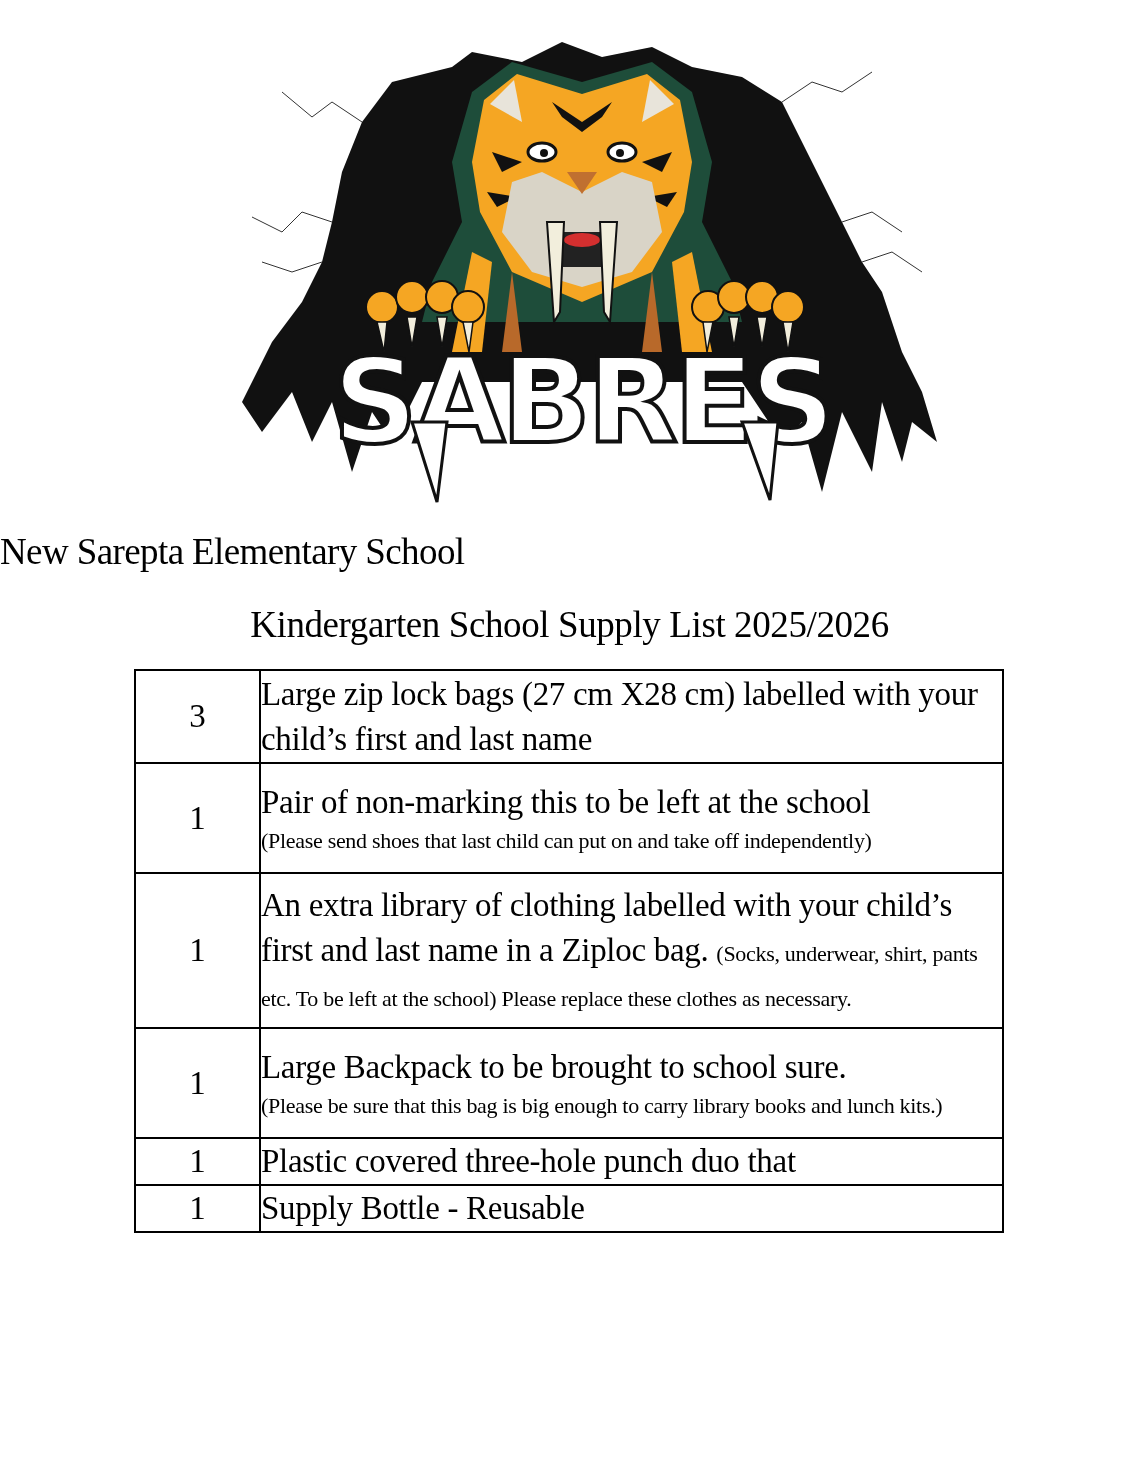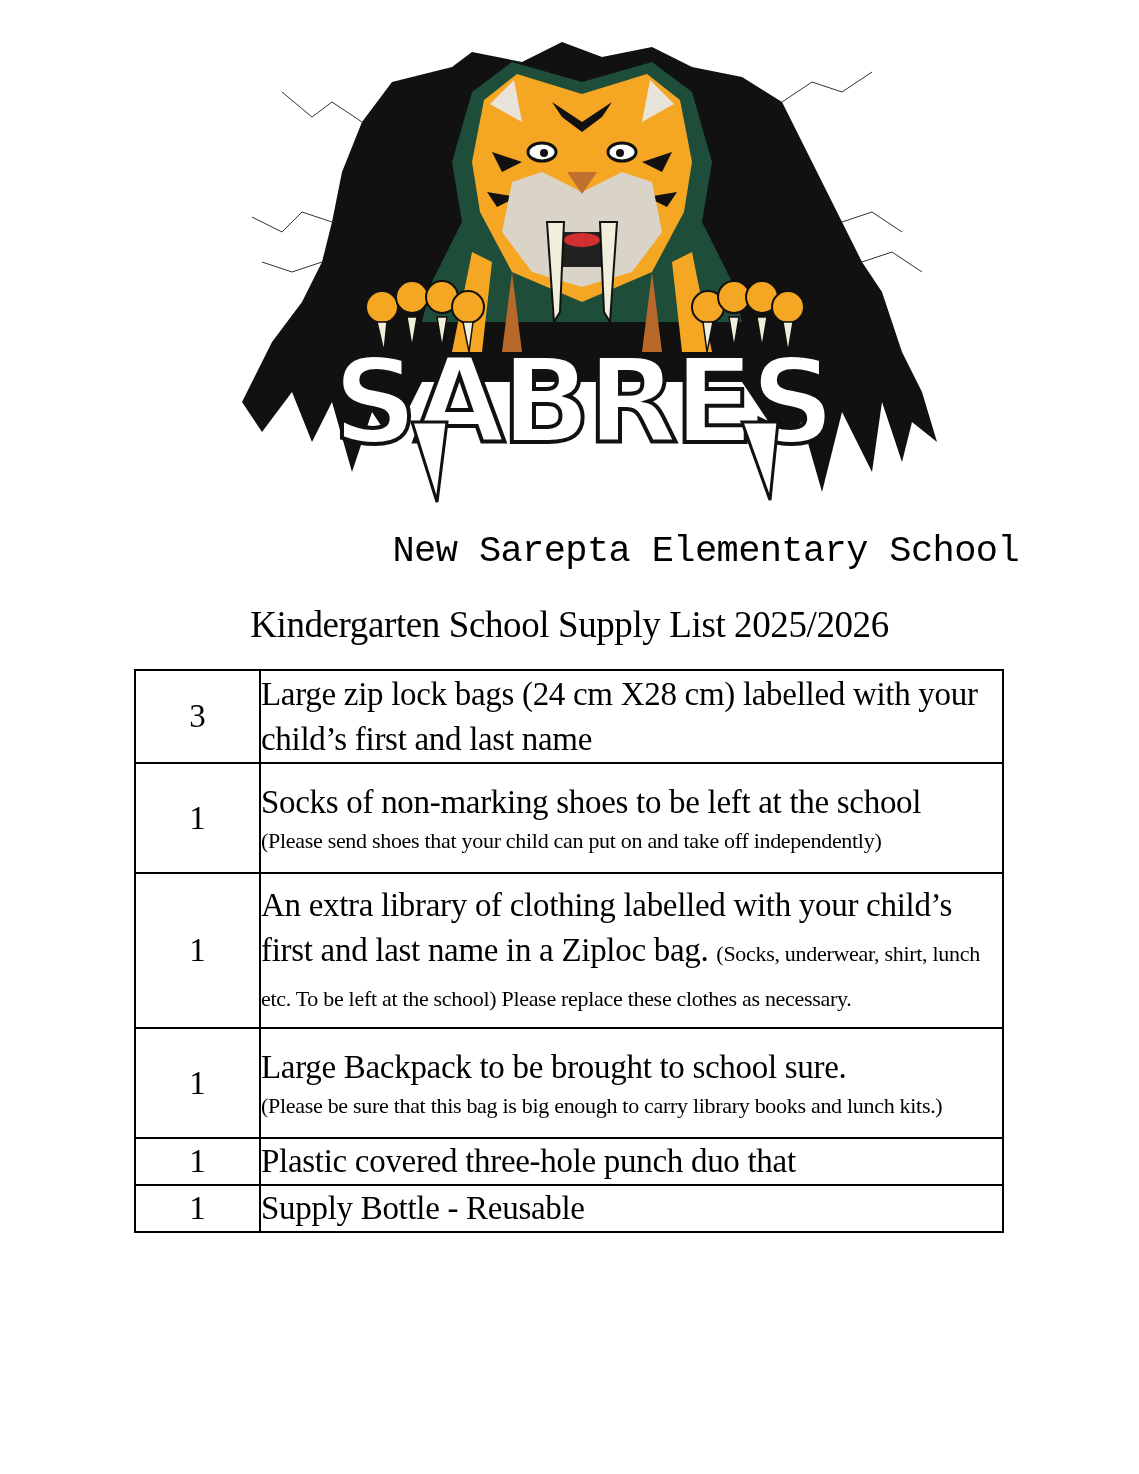--- a/index.html
+++ b/index.html
@@ -1,20 +1,20 @@
 <!DOCTYPE html>
 <html><head>
 <meta charset="utf-8">
 <style>
   html, body { margin:0; padding:0; background:#ffffff; }
   body { width:1139px; height:1474px; position:relative; overflow:hidden;
          font-family:"Liberation Serif", "DejaVu Serif", serif; color:#000; }
   .logo { position:absolute; left:222px; top:22px; width:720px; height:492px; }
-  .title1 { position:absolute; left:0; width:1019px; top:530px; text-align:right;
-            font-size:37px; letter-spacing:-0.6px;font-family:Liberation Mono, monospace; }
+  .title1 { position:absolute; left:0; width:1019px; top:530px; text-align:left;
+            font-size:37px; letter-spacing:-0.6px; }
   .title2 { position:absolute; left:0; width:1139px; top:603px; text-align:center;
             font-size:37px; letter-spacing:-0.4px; }
   table.supply { position:absolute; left:134px; top:669px; width:870px;
                  border-collapse:collapse; table-layout:fixed; }
   table.supply td { border:2px solid #000; padding:0; vertical-align:middle; }
   td.qty { width:123px; text-align:center; font-size:33px; }
   td.desc { padding-left:1px; font-size:33px; line-height:45px; letter-spacing:-0.3px; }
   .small { font-size:22px; line-height:31px; letter-spacing:-0.3px; }
   .block-small { display:block; font-size:22px; line-height:31px; letter-spacing:-0.3px; }
 </style>
@@ -97,35 +97,35 @@
 </svg>
 
 <div class="title1">New Sarepta Elementary School</div>
 <div class="title2">Kindergarten School Supply List 2025/2026</div>
 
 <table class="supply">
   <tbody>
       <tr style="height:93px;">
     <td class="qty">3</td>
     <td class="desc">
-      <span>Large zip lock bags (24 cm X28 cm) labelled with your child’s first and last name</span>
+      <span>Large zip lock bags (27 cm X28 cm) labelled with your child’s first and last name</span>
     </td>
   </tr>
   <tr style="height:110px;">
     <td class="qty">1</td>
     <td class="desc">
-      <span>Socks of non-marking shoes to be left at the school</span>
-      <span class="block-small">(Please send shoes that your child can put on and take off independently)</span>
+      <span>Pair of non-marking this to be left at the school</span>
+      <span class="block-small">(Please send shoes that last child can put on and take off independently)</span>
     </td>
   </tr>
   <tr style="height:155px;">
     <td class="qty">1</td>
     <td class="desc">
       <span>An extra library of clothing labelled with your child’s first and last name in a Ziploc bag.</span>
-      <span class="small">(Socks, underwear, shirt, lunch etc. To be left at the school) Please replace these clothes as necessary.</span>
+      <span class="small">(Socks, underwear, shirt, pants etc. To be left at the school) Please replace these clothes as necessary.</span>
     </td>
   </tr>
   <tr style="height:110px;">
     <td class="qty">1</td>
     <td class="desc">
       <span>Large Backpack to be brought to school sure.</span>
       <span class="block-small">(Please be sure that this bag is big enough to carry library books and lunch kits.)</span>
     </td>
   </tr>
   <tr style="height:46px;">

